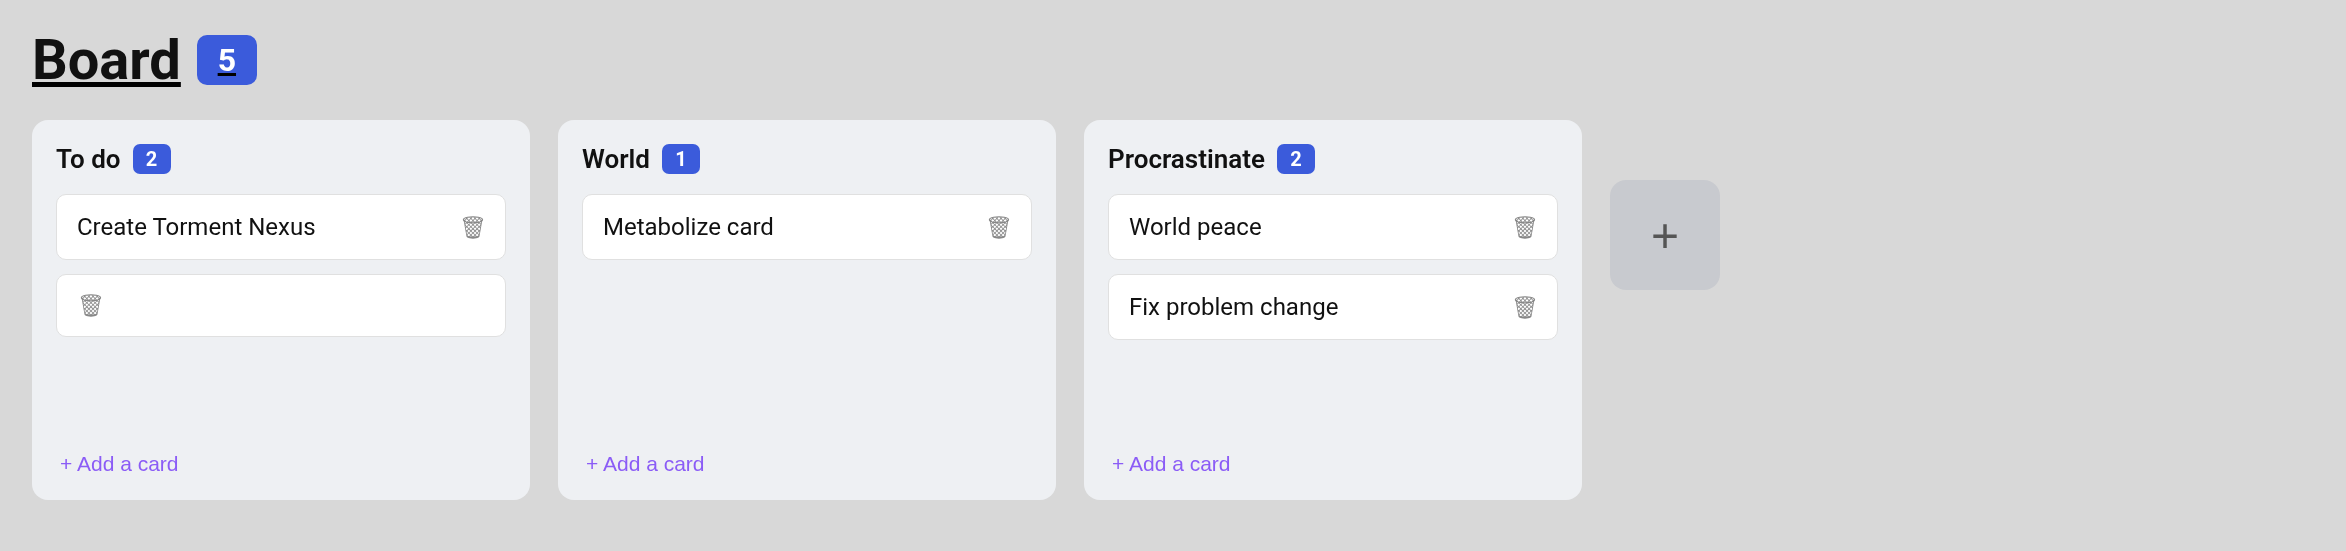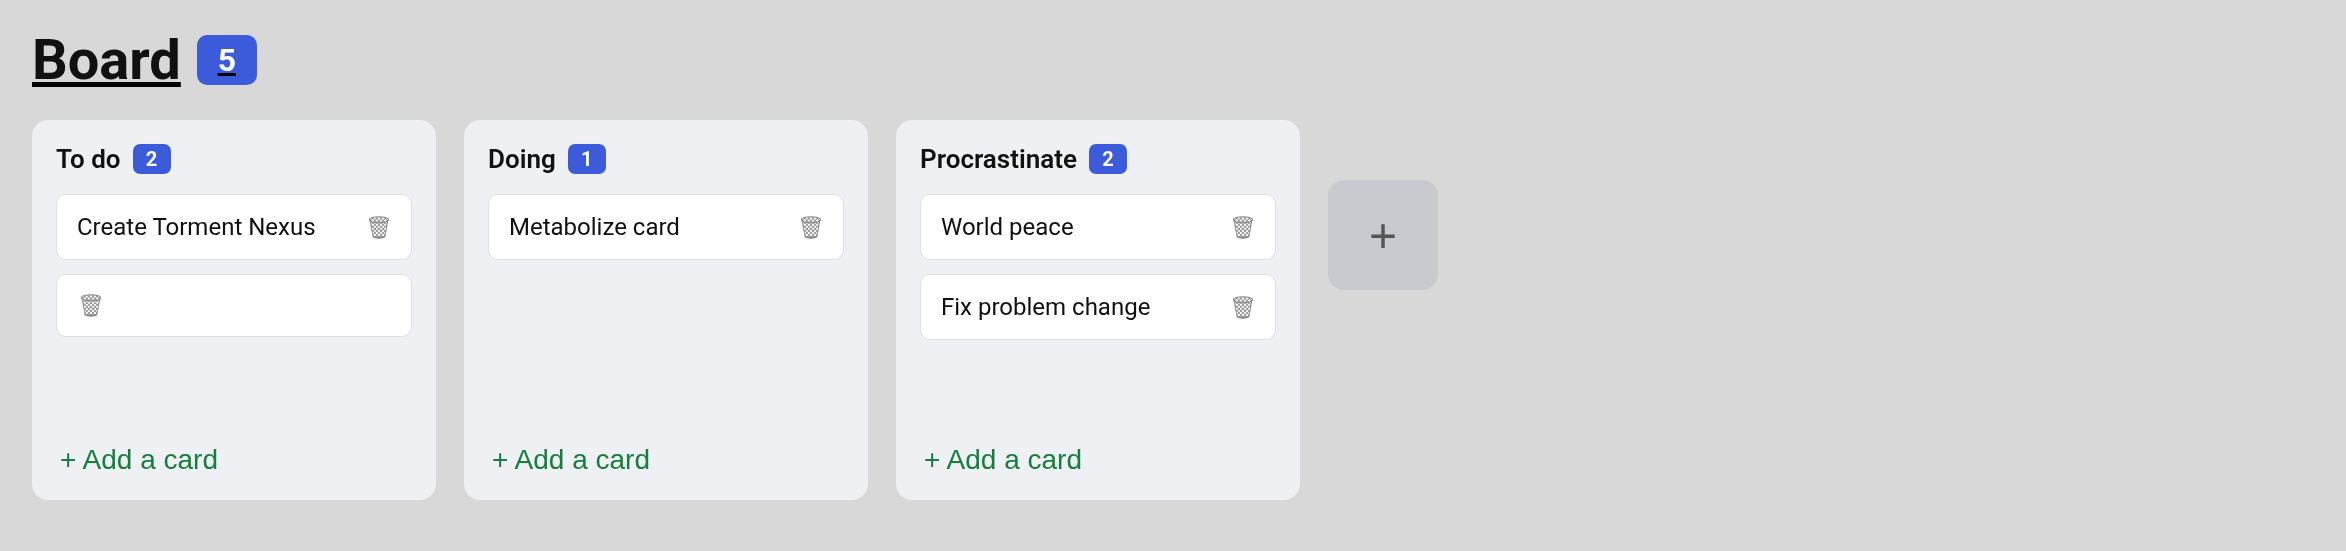--- a/index.html
+++ b/index.html
@@ -47,21 +47,21 @@
     .board-container {
       display: flex;
       gap: 28px;
       align-items: flex-start;
     }
 
     .column {
       background-color: #eef0f3;
       border-radius: 16px;
       padding: 24px 24px 20px 24px;
-      width: 404px;
+      width: 498px;
       min-height: 380px;
       display: flex;
       flex-direction: column;
       gap: 14px;
     }
 
     .column-header {
       display: flex;
       align-items: center;
       gap: 12px;
@@ -108,22 +108,22 @@
       color: #888;
       font-size: 22px;
       cursor: pointer;
       flex-shrink: 0;
     }
 
     .add-card-btn {
       display: flex;
       align-items: center;
       gap: 8px;
-      color: #15803d;
-      font-size: 28px;
+      color: #8b5cf6;
+      font-size: 21px;
       cursor: pointer;
       padding: 10px 4px 4px 4px;
       background: none;
       border: none;
       text-align: center;
       margin-top: auto;
     }
 
     .add-column-btn {
       background-color: #c8cacf;
@@ -160,21 +160,21 @@
         <span class="card-text">Create Torment Nexus</span>
         <span class="trash-icon">🗑</span>
       </div>
       <div class="card">
         <span class="trash-icon">🗑</span>
       </div>
       <button class="add-card-btn">+ Add a card</button>
     </div>
     <div class="column">
       <div class="column-header">
-        <span class="column-title">Doing</span>
+        <span class="column-title">World</span>
         <span class="column-badge">1</span>
       </div>
       <div class="card">
         <span class="card-text">Metabolize card</span>
         <span class="trash-icon">🗑</span>
       </div>
       <button class="add-card-btn">+ Add a card</button>
     </div>
     <div class="column">
       <div class="column-header">

